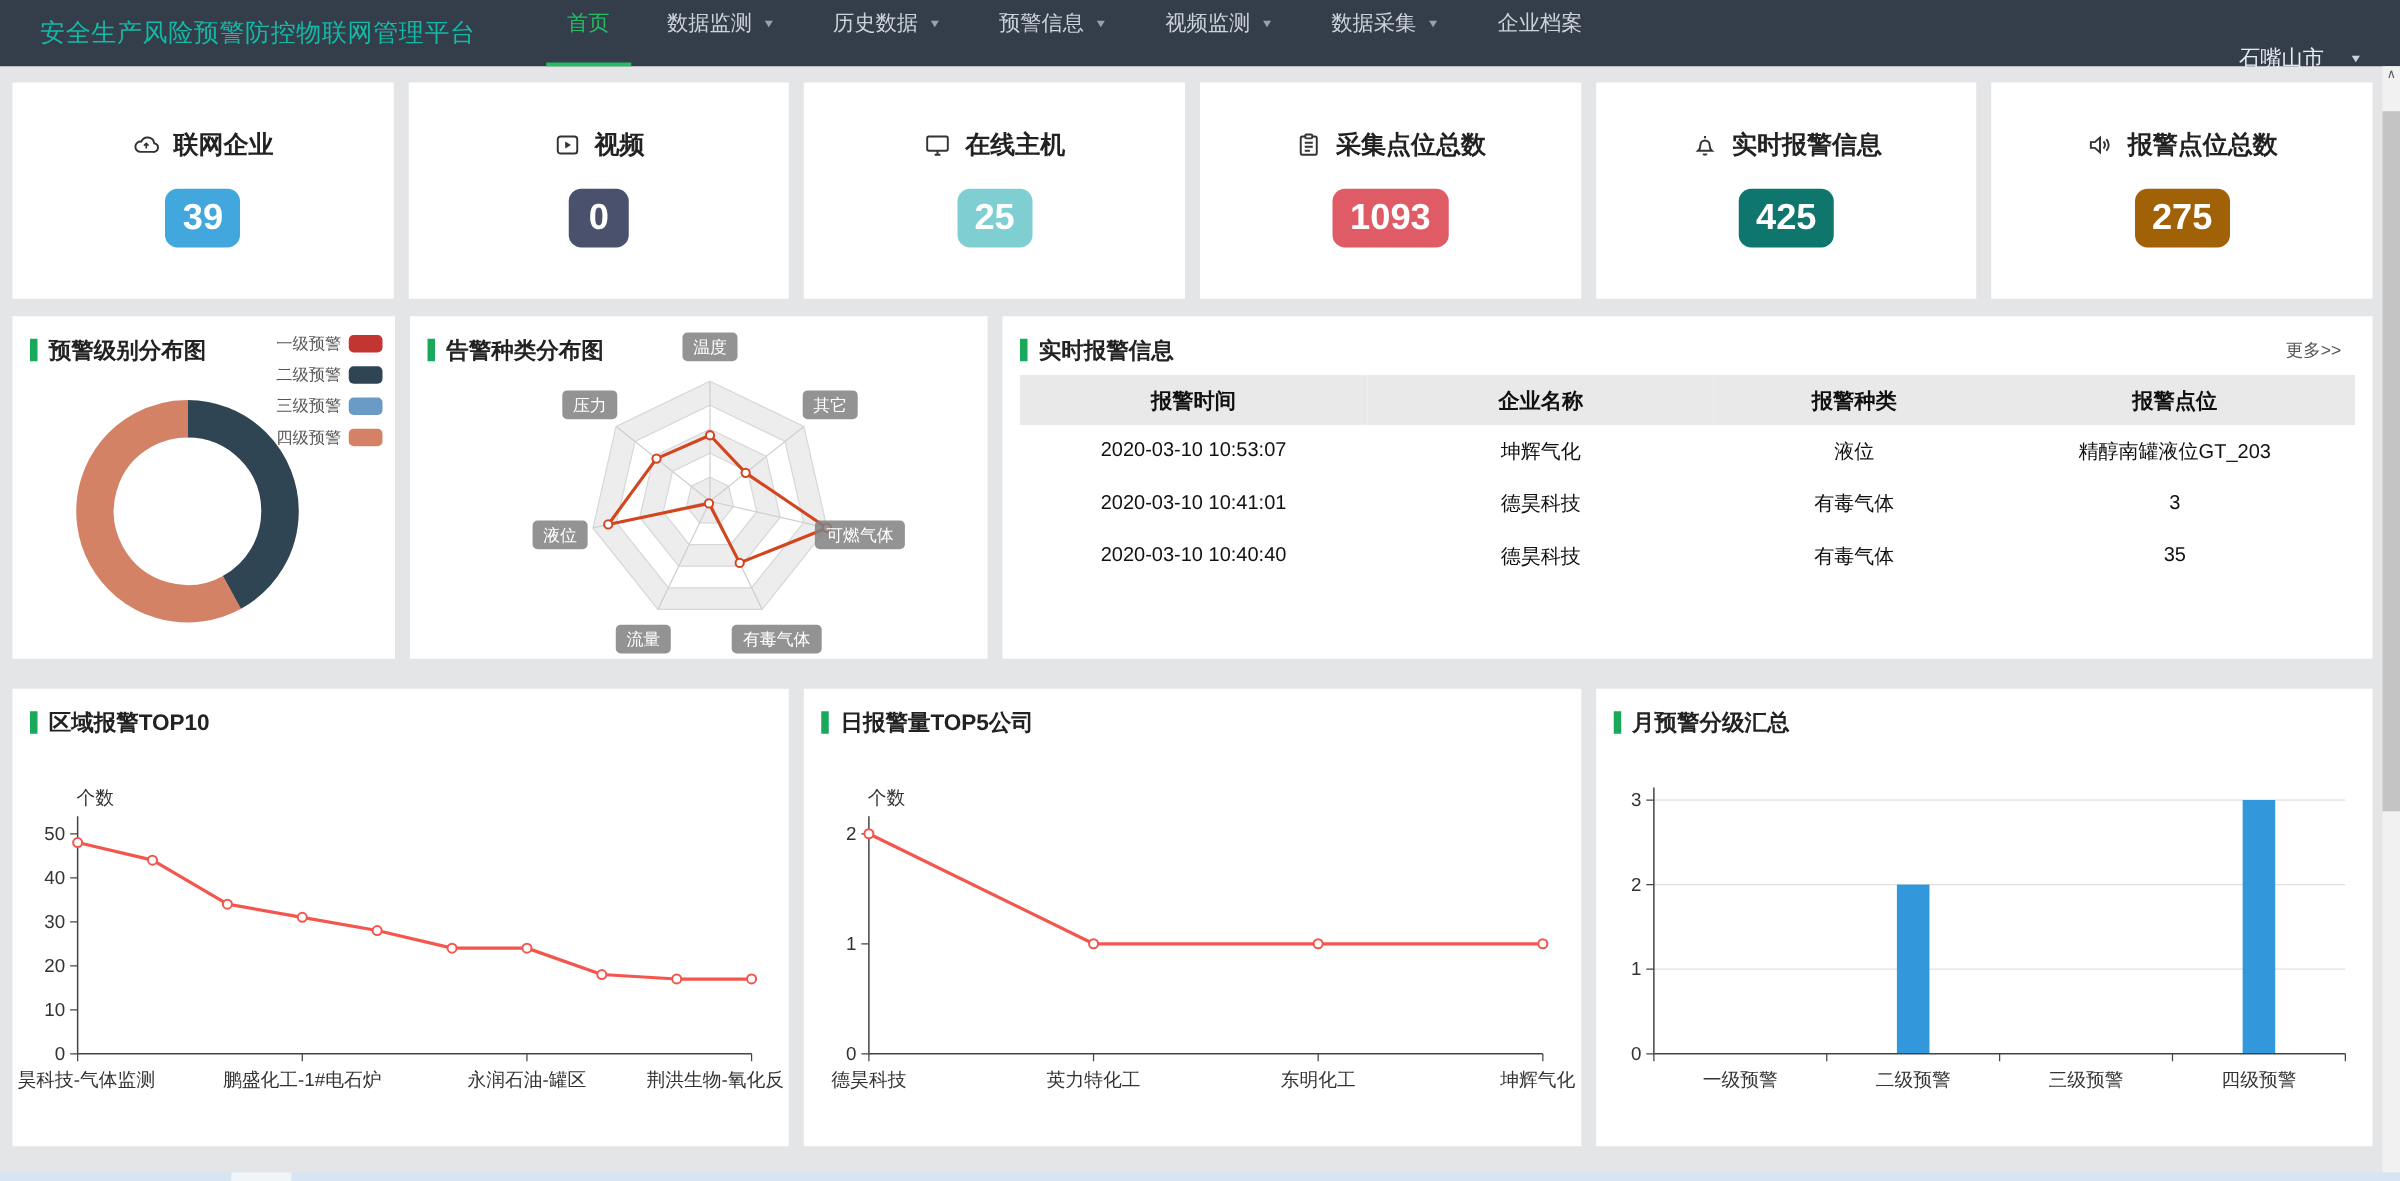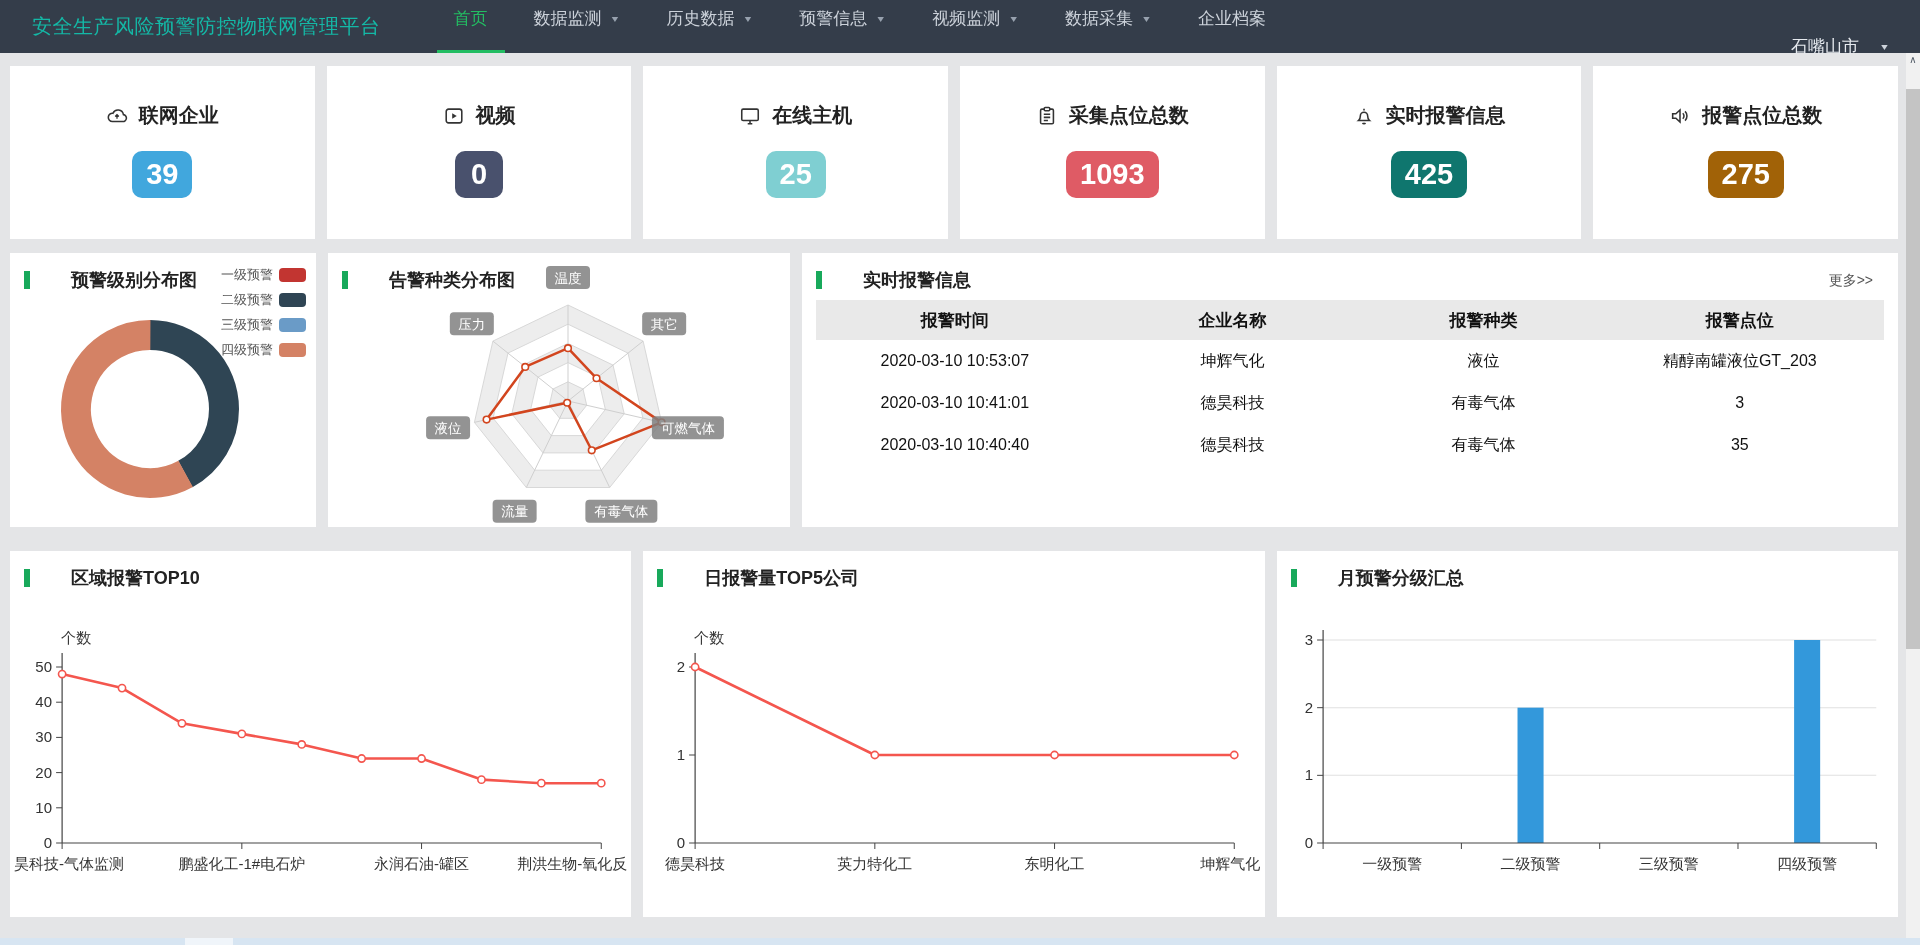--- a/index.html
+++ b/index.html
@@ -28,21 +28,21 @@
   .card-title svg { display:block; }
   .badge { margin-top:22px; padding:9px 14px; min-width:48px; text-align:center; border-radius:10px;
            color:#fff; font-size:29px; font-weight:bold; line-height:1; }
 
   
   .row2 { position:absolute; top:253px; left:10px; right:22px; height:274px; display:flex; gap:12px; }
   .row3 { position:absolute; top:551px; left:10px; right:22px; height:366px; display:flex; gap:12px; }
   .panel { background:#fff; position:relative; overflow:hidden; }
   .panel-donut { width:306px; } .panel-radar { width:462px; } .panel-alarms { flex:1; }
   .chart-panel { flex:1; }
-  .panel-head { display:flex; align-items:center; padding:15px 14px 0; position:relative; z-index:3;gap:32px; }
+  .panel-head { display:flex; align-items:center; padding:15px 14px 0; position:relative; z-index:3; }
   .marker { width:6px; height:18px; background:#18a95b; flex:none; }
   .panel-title { margin-left:9px; font-size:18px; font-weight:bold; color:#222; white-space:nowrap; }
 
   
   .legend { position:absolute; top:13px; right:10px; display:flex; flex-direction:column; gap:7px; z-index:4; }
   .legend-item { display:flex; align-items:center; justify-content:flex-end; gap:6px;
                  font-size:13px; color:#555; cursor:pointer; }
   .swatch { width:27px; height:14px; border-radius:4px; flex:none; }
   #donut-svg { position:absolute; left:0; top:36px; }
   #radar-svg { position:absolute; left:0; top:0; }

